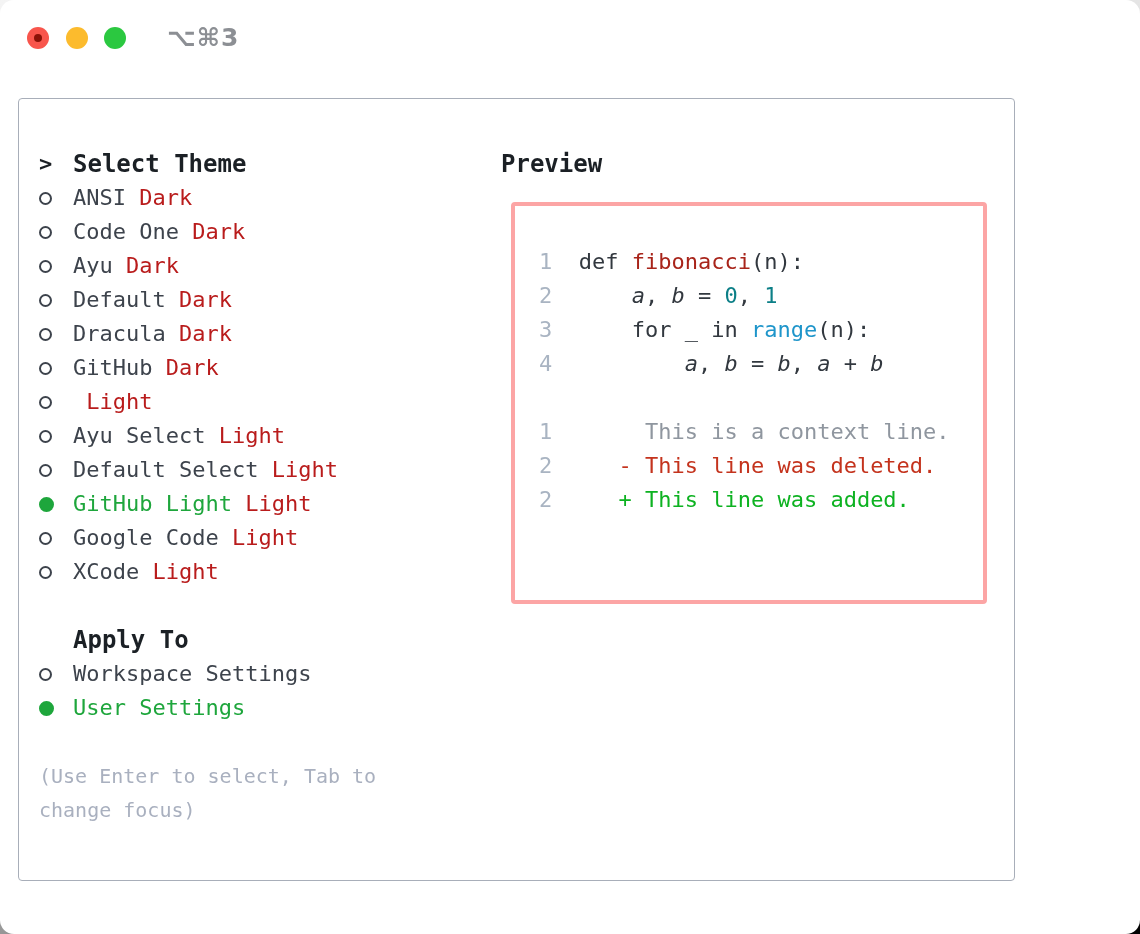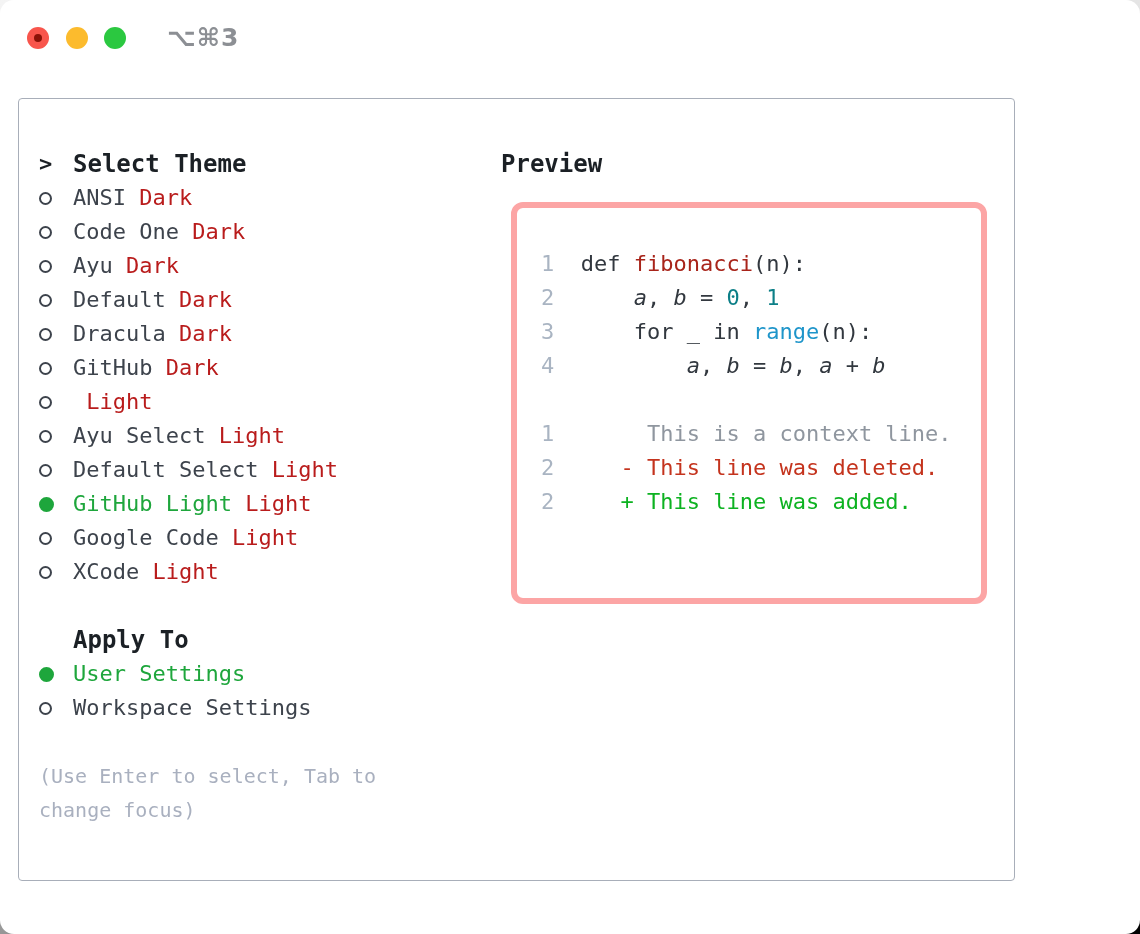--- a/index.html
+++ b/index.html
@@ -48,21 +48,21 @@
   .radio.sel { border-color:#1ea63c; background:#1ea63c; width:15px; height:15px; }
   .item { cursor:pointer; }
   .name { color:#3d434c; }
   .name.sel { color:#1ea63c; }
   .suffix { color:#b91c1c; }
   .hint { color:#a9b0bf; font-size:20px; }
   
   .preview-title { position:absolute; left:482px; top:48px; }
   .preview-box {
     position:absolute; left:492px; top:103px; width:476px; height:402px;
-    border:6px solid #fca5a5; border-radius:12px;
+    border:4px solid #fca5a5; border-radius:4px;
     padding:39px 0 0 24px; font-size:22px;
   }
   .cline { height:34px; line-height:34px; white-space:pre; font-size:22px; }
   .lnum { display:inline-block; width:3ch; color:#a9b4c2; }
   .tok-p { color:#32383f; }
   .tok-f { color:#a8241a; }
   .tok-n { color:#0c7f87; }
   .tok-b { color:#1e95ca; }
   .tok-v { color:#32383f; font-style:italic; }
   .d-context { color:#8f969f; }
@@ -99,22 +99,22 @@
         <div class="row item"><span class="marker"><span class="radio"></span></span><span class="name">Default Select</span><span class="suffix"> Light</span></div>
         <div class="row item"><span class="marker"><span class="radio sel"></span></span><span class="name sel">GitHub Light</span><span class="suffix"> Light</span></div>
         <div class="row item"><span class="marker"><span class="radio"></span></span><span class="name">Google Code</span><span class="suffix"> Light</span></div>
         <div class="row item"><span class="marker"><span class="radio"></span></span><span class="name">XCode</span><span class="suffix"> Light</span></div>
       </div>
     <div class="row blank"></div>
     <div class="row">
       <span class="marker"></span><span class="h">Apply To</span>
     </div>
     <div id="apply-list">
+        <div class="row item"><span class="marker"><span class="radio"></span></span><span class="name">Workspace Settings</span></div>
         <div class="row item"><span class="marker"><span class="radio sel"></span></span><span class="name sel">User Settings</span></div>
-        <div class="row item"><span class="marker"><span class="radio"></span></span><span class="name">Workspace Settings</span></div>
       </div>
     <div class="row blank"></div>
     <div class="hint">
       <div class="row">(Use Enter to select, Tab to</div>
       <div class="row">change focus)</div>
     </div>
   </div>
 
   <div class="preview-title row">
     <span class="h">Preview</span>

